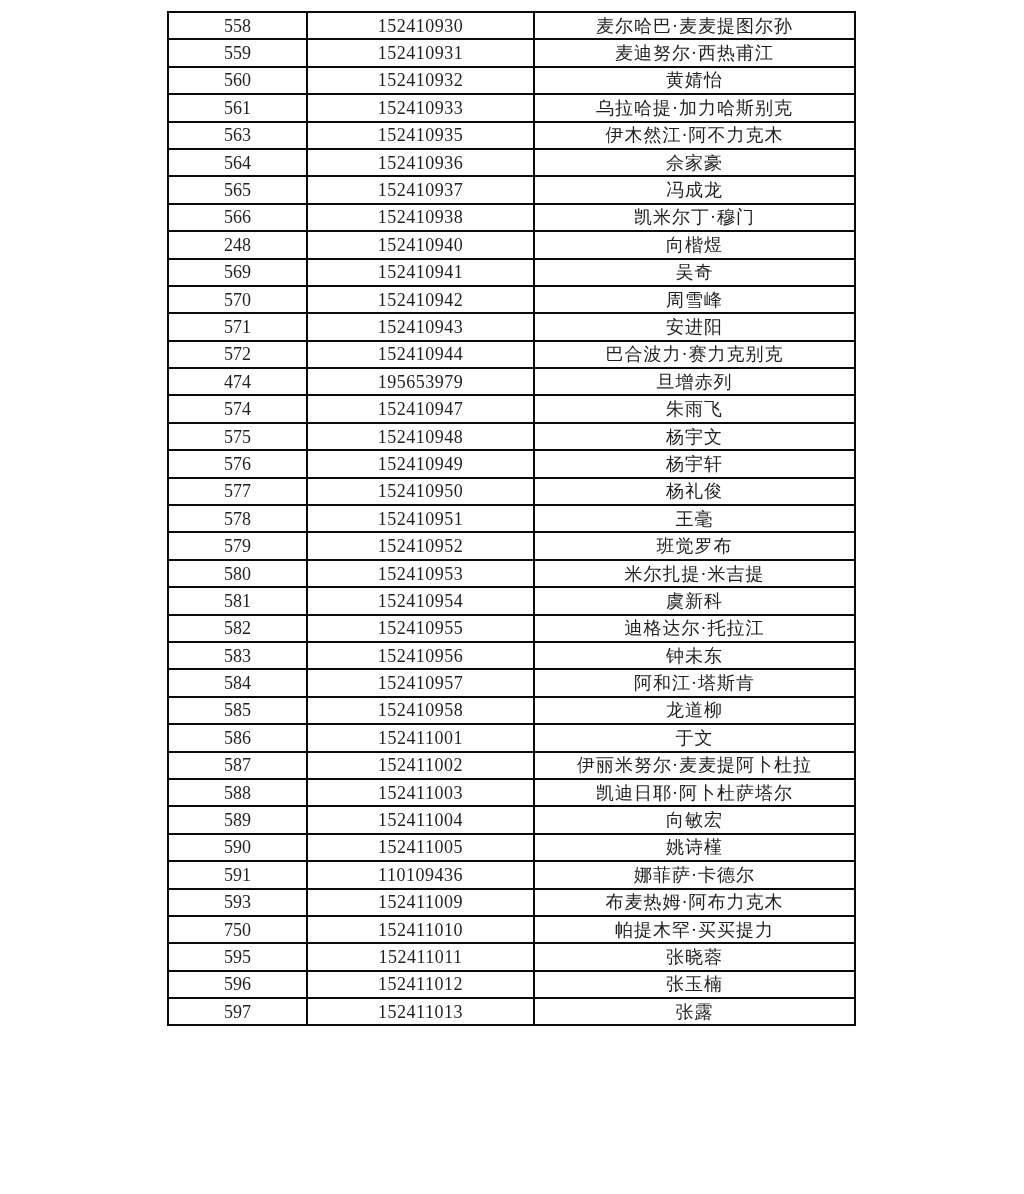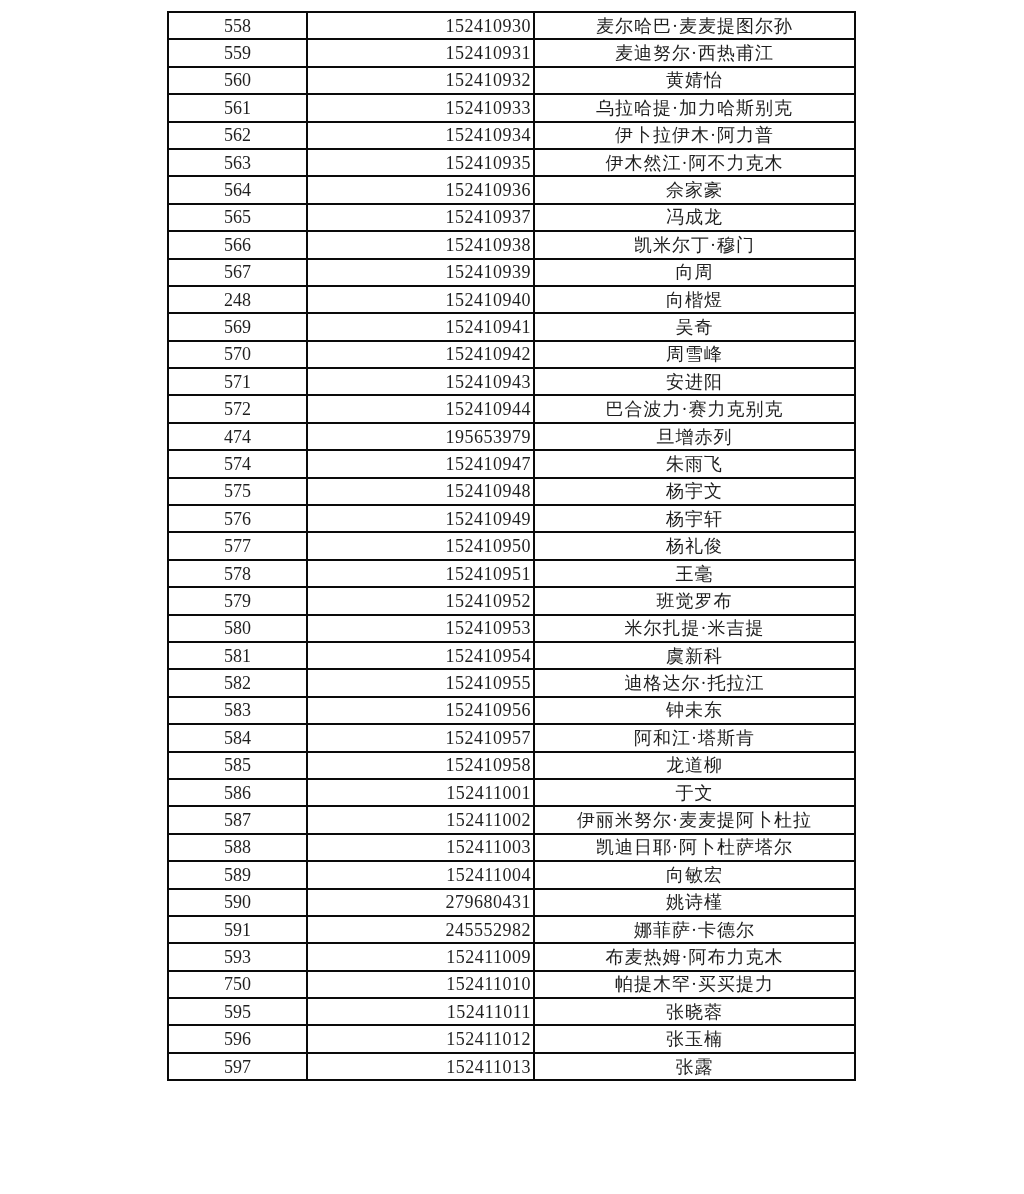--- a/index.html
+++ b/index.html
@@ -39,21 +39,20 @@
     text-align: center;
     vertical-align: middle;
     font-size: 18px;
     line-height: 1;
     color: #1f1f1f;
     white-space: nowrap;
     overflow: hidden;
   }
   table.roster td.id-cell {
     letter-spacing: 0.5px;
-    text-align: right;
   }
   table.roster td.name-cell {
     letter-spacing: 1px;
   }
 </style>
 </head>
 <body>
 
 <div class="page">
   <table class="roster">
@@ -77,50 +76,40 @@
           <td class="idx-cell">560</td>
           <td class="id-cell">152410932</td>
           <td class="name-cell">黄婧怡</td>
         </tr>
         <tr>
           <td class="idx-cell">561</td>
           <td class="id-cell">152410933</td>
           <td class="name-cell">乌拉哈提·加力哈斯别克</td>
         </tr>
         <tr>
-          <td class="idx-cell">562</td>
-          <td class="id-cell">152410934</td>
-          <td class="name-cell">伊卜拉伊木·阿力普</td>
-        </tr>
-        <tr>
           <td class="idx-cell">563</td>
           <td class="id-cell">152410935</td>
           <td class="name-cell">伊木然江·阿不力克木</td>
         </tr>
         <tr>
           <td class="idx-cell">564</td>
           <td class="id-cell">152410936</td>
           <td class="name-cell">佘家豪</td>
         </tr>
         <tr>
           <td class="idx-cell">565</td>
           <td class="id-cell">152410937</td>
           <td class="name-cell">冯成龙</td>
         </tr>
         <tr>
           <td class="idx-cell">566</td>
           <td class="id-cell">152410938</td>
           <td class="name-cell">凯米尔丁·穆门</td>
         </tr>
         <tr>
-          <td class="idx-cell">567</td>
-          <td class="id-cell">152410939</td>
-          <td class="name-cell">向周</td>
-        </tr>
-        <tr>
           <td class="idx-cell">248</td>
           <td class="id-cell">152410940</td>
           <td class="name-cell">向楷煜</td>
         </tr>
         <tr>
           <td class="idx-cell">569</td>
           <td class="id-cell">152410941</td>
           <td class="name-cell">吴奇</td>
         </tr>
         <tr>
@@ -218,26 +207,26 @@
           <td class="id-cell">152411003</td>
           <td class="name-cell">凯迪日耶·阿卜杜萨塔尔</td>
         </tr>
         <tr>
           <td class="idx-cell">589</td>
           <td class="id-cell">152411004</td>
           <td class="name-cell">向敏宏</td>
         </tr>
         <tr>
           <td class="idx-cell">590</td>
-          <td class="id-cell">279680431</td>
+          <td class="id-cell">152411005</td>
           <td class="name-cell">姚诗槿</td>
         </tr>
         <tr>
           <td class="idx-cell">591</td>
-          <td class="id-cell">245552982</td>
+          <td class="id-cell">110109436</td>
           <td class="name-cell">娜菲萨·卡德尔</td>
         </tr>
         <tr>
           <td class="idx-cell">593</td>
           <td class="id-cell">152411009</td>
           <td class="name-cell">布麦热姆·阿布力克木</td>
         </tr>
         <tr>
           <td class="idx-cell">750</td>
           <td class="id-cell">152411010</td>

